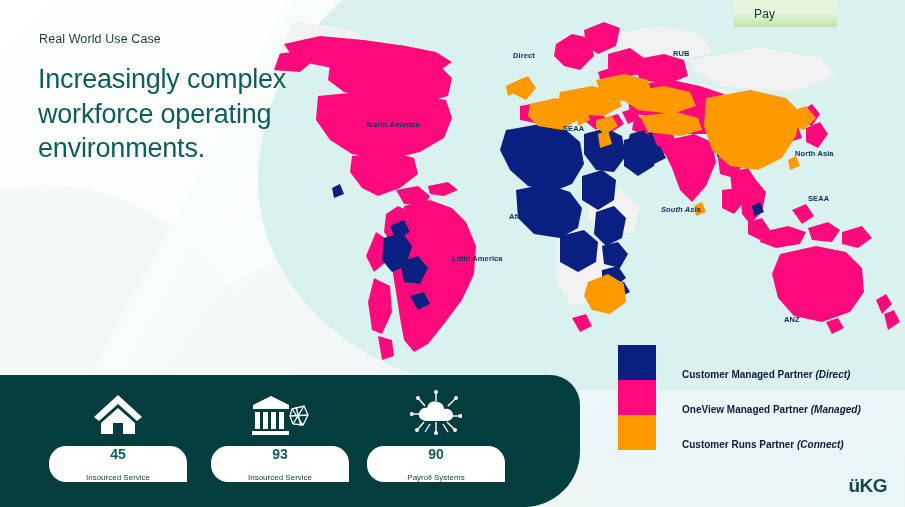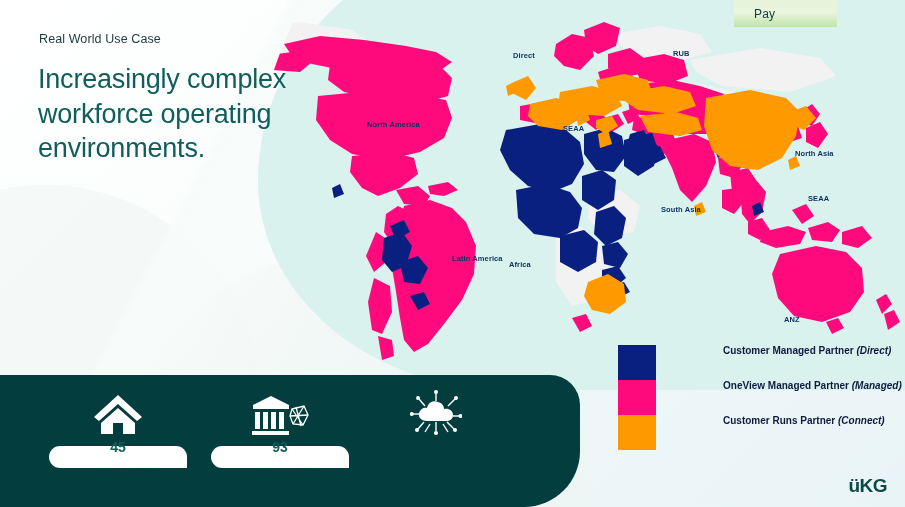--- a/index.html
+++ b/index.html
@@ -58,42 +58,42 @@
   .map-svg{position:absolute;left:-258px;top:70px;width:905px;height:390px;}
   .world-map-wrap{position:absolute;left:0;top:0;width:905px;height:400px;}
 
   .map-label{
     position:absolute;font-size:7.5px;color:#0c2f5e;font-weight:600;
     white-space:nowrap;letter-spacing:.1px;
   }
 
   
   .legend{position:absolute;left:618px;top:345px;}
-  .legend-row{display:flex;align-items:flex-start;height:35px;gap:41px;}
+  .legend-row{display:flex;align-items:flex-end;height:35px;}
   .legend-sw{width:38px;height:35px;flex:0 0 38px;}
   .legend-txt{
     margin-left:26px;font-size:10px;color:#101a3d;font-weight:700;
     white-space:nowrap;
   }
   .legend-txt i{font-weight:700;font-style:italic;}
 
   
   .stats-panel{
     position:absolute;left:-30px;top:375px;width:610px;height:132px;
     background:#043d3d;
     border-top-right-radius:30px;
     border-bottom-right-radius:56px;
     border-top-left-radius:30px;
   }
   .stat{
     position:absolute;top:388px;width:138px;text-align:center;
   }
   .stat-icon{height:52px;display:flex;align-items:center;justify-content:center;}
   .stat-card{
-    position:absolute;top:446px;width:138px;height:22px;background:#ffffff;
+    position:absolute;top:446px;width:138px;height:36px;background:#ffffff;
     border-top-left-radius:17px;border-bottom-left-radius:17px;
     border-top-right-radius:17px;border-bottom-right-radius:0px;
     display:flex;flex-direction:column;align-items:center;justify-content:center;
     line-height:1;
   }
   .stat-num{font-size:14px;color:#0f5e5c;font-weight:600;}
   .stat-lbl{font-size:8px;color:#123c3a;margin-top:13px;}
 
   .ukg-logo{
     position:absolute;right:18px;bottom:10px;font-size:19px;font-weight:700;
@@ -257,24 +257,24 @@
 
         <path d="M598,134 L608,130 L612,144 L600,148 Z"></path>
       </g>
       </g>
     </svg>
 
     <div class="map-label" style="left:367px;top:120px;">North America</div>
     <div class="map-label" style="left:452px;top:254px;">Latin America</div>
     <div class="map-label" style="left:513px;top:51px;">Direct</div>
     <div class="map-label" style="left:563px;top:124px;">SEAA</div>
-    <div class="map-label" style="left:509px;top:212px;margin-top:48px;">Africa</div>
+    <div class="map-label" style="left:509px;top:212px;">Africa</div>
     <div class="map-label" style="left:673px;top:49px;">RUB</div>
     <div class="map-label" style="left:795px;top:149px;">North Asia</div>
-    <div class="map-label" style="left:661px;top:205px;">South Asia</div>
+    <div class="map-label" style="left:661px;top:205px;font-style:italic;">South Asia</div>
     <div class="map-label" style="left:808px;top:194px;">SEAA</div>
     <div class="map-label" style="left:784px;top:315px;">ANZ</div>
   </div>
 
   <div class="pay-tab">
     <span>Pay</span>
   </div>
 
   <div class="eyebrow">Real World Use Case</div>
   <div class="headline">Increasingly complex workforce operating environments.</div>
@@ -352,16 +352,20 @@
             <circle cx="46" cy="8" r="2"></circle>
           <circle cx="1.8" cy="24" r="2"></circle>
             <circle cx="50.4" cy="26" r="2"></circle>
           <circle cx="7" cy="40" r="2"></circle>
             <circle cx="26" cy="43" r="2"></circle>
             <circle cx="45" cy="40" r="2"></circle>
         </g>
       </svg>
     </div>
   </div>
+  <div class="stat-card" style="left:367px;">
+    <div class="stat-num">90</div>
+    <div class="stat-lbl">Payroll Systems</div>
+  </div>
 
   <div class="ukg-logo">üKG</div>
 
 </div>
 
 </body></html>

